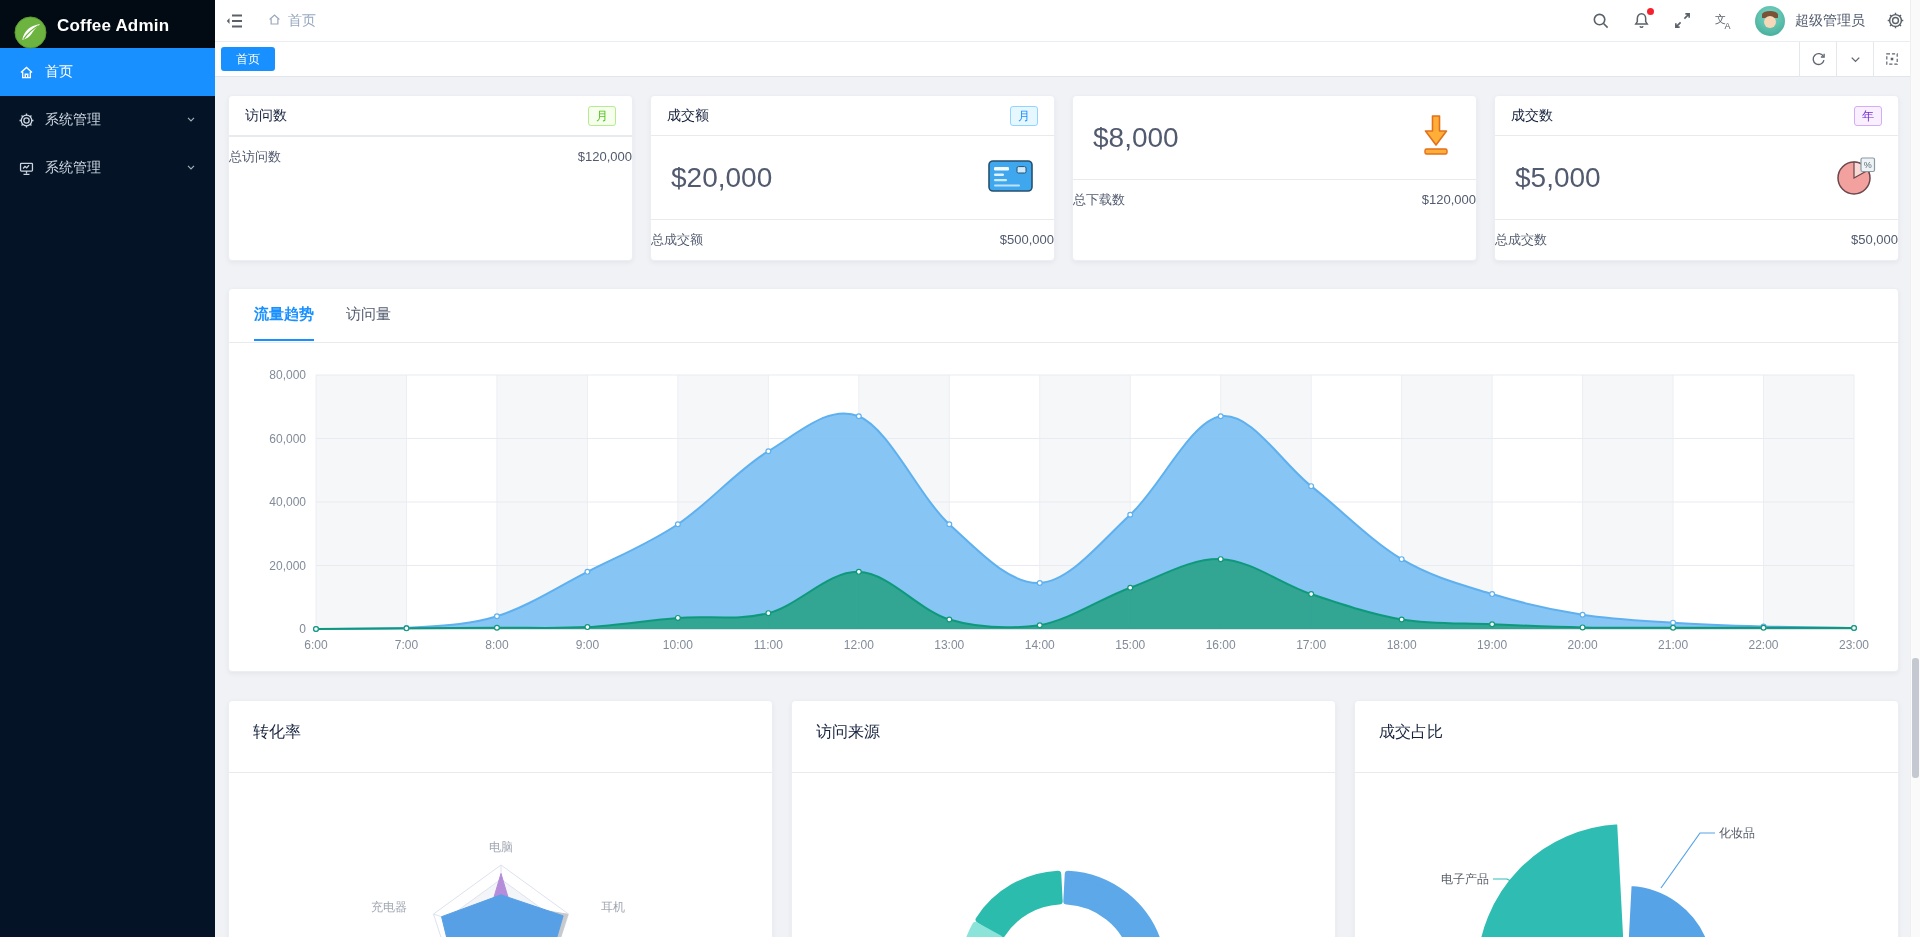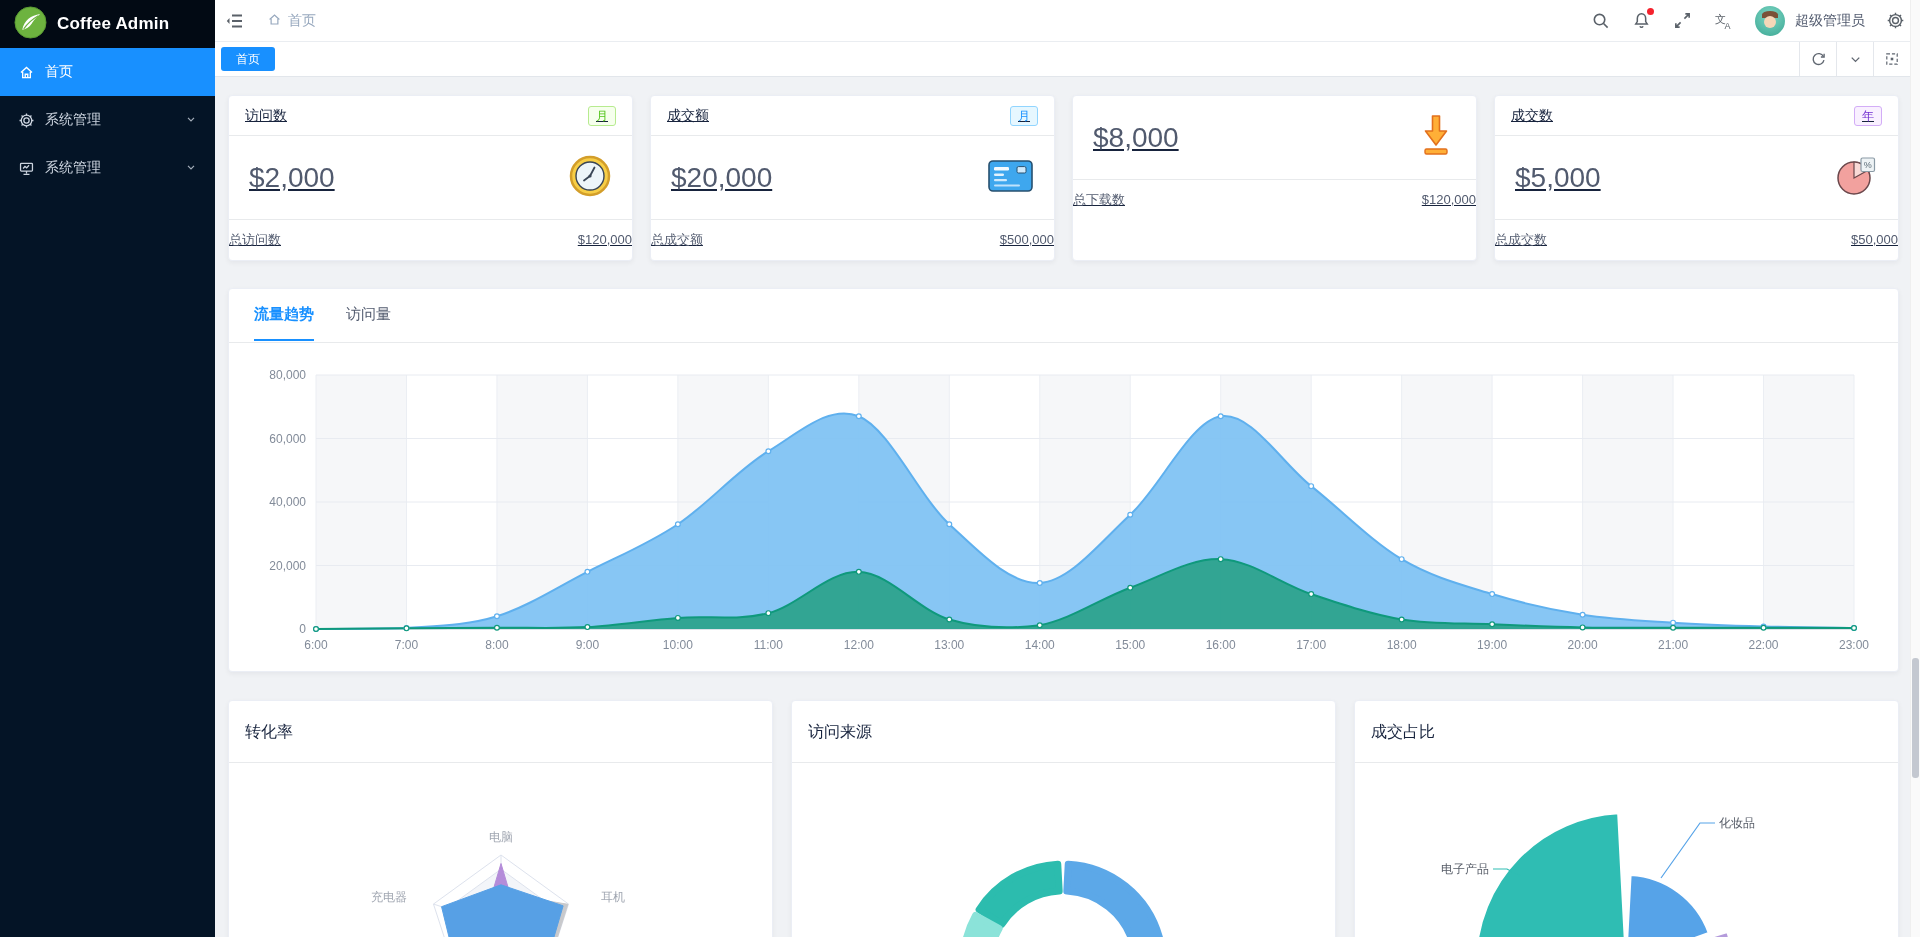--- a/index.html
+++ b/index.html
@@ -4,21 +4,21 @@
 <style>
   * { box-sizing: border-box; }
   html,body { margin:0; padding:0; }
   body {
     width:1920px; height:937px; overflow:hidden; position:relative;
     font-family:"Liberation Sans","DejaVu Sans",sans-serif;
     background:#f0f2f5; color:#17233d;
   }
   
   .sidebar { position:absolute; left:0; top:0; width:215px; height:937px; background:#041426; }
-  .logo-bar { height:48px; background:#020a14; display:flex; align-items:center; padding:0 14px; gap:10px; }
+  .logo-bar { height:48px; background:#020a14; display:flex; padding:16px 14px; gap:10px; }
   .logo-title { color:#fff; font-weight:bold; font-size:17px; letter-spacing:.2px; }
   .menu { margin-top:0; }
   .menu-item { height:48px; display:flex; align-items:center; padding:0 18px; color:#ccd4df; font-size:14px; cursor:pointer; }
   .menu-item.active { background:#1890ff; color:#fff; }
   .mi-icon { width:17px; height:17px; margin-right:10px; flex:none; }
   .mi-icon svg, .ico svg { display:block; }
   .chev { margin-left:auto; opacity:.8; }
   
   .topnav { position:absolute; left:215px; top:0; width:1705px; height:42px; background:#fff;
             border-bottom:1px solid #eaedf1; display:flex; align-items:center; padding:0 14px 0 10px; }
@@ -33,38 +33,38 @@
   
   .tabbar { position:absolute; left:215px; top:42px; width:1705px; height:35px; background:#fff; border-bottom:1px solid #e2e6eb; }
   .page-tab { position:absolute; left:6px; top:5px; height:24px; line-height:24px; padding:0 15px; background:#1890ff; color:#fff;
               font-size:12px; border-radius:3px; cursor:pointer; }
   .tab-ctrls { position:absolute; right:10px; top:0; height:34px; display:flex; }
   .tab-btn { width:37px; height:34px; display:flex; align-items:center; justify-content:center; border-left:1px solid #e4e7ec; color:#5f6670; cursor:pointer; background:#fff; }
   
   .content { position:absolute; left:215px; top:77px; width:1705px; height:860px; overflow:hidden; }
   .card { position:absolute; background:#fff; border:1px solid #ebeef5; border-radius:4px; box-shadow:0 2px 5px rgba(0,21,41,.05); }
   
-  .stat-card { top:18px; width:405px; height:166px;text-decoration:underline; }
+  .stat-card { top:18px; width:405px; height:166px; }
   .stat-head { height:40px; display:flex; align-items:center; justify-content:space-between; padding:0 16px; border-bottom:1px solid #e8eaec; font-size:14px; color:#17233d; }
   .badge { font-size:12px; line-height:18px; padding:0 7px; border-radius:3px; border:1px solid transparent; }
   .badge-green  { color:#52c41a; background:#f6ffed; border-color:#b7eb8f; }
   .badge-blue   { color:#1890ff; background:#e6f7ff; border-color:#91d5ff; }
   .badge-orange { color:#fa8c16; background:#fff7e6; border-color:#ffd591; }
   .badge-purple { color:#722ed1; background:#f9f0ff; border-color:#d3adf7; }
   .stat-body { height:83px; display:flex; align-items:center; justify-content:space-between; padding:0 20px; }
   .stat-value { font-size:28px; color:#515a6e; }
   .stat-foot { height:40px; border-top:1px solid #e8eaec; display:flex; align-items:center; justify-content:space-between; padding:0 0; font-size:13px; color:#515a6e; }
   
   .trend-card { left:13px; top:211px; width:1671px; height:384px; }
   .trend-tabs { height:54px; display:flex; align-items:stretch; gap:32px; padding:0 0 2px 25px; border-bottom:1px solid #e8eaec; }
   .trend-tab { display:flex; align-items:center; font-size:15px; color:#515a6e; cursor:pointer; border-bottom:2px solid transparent; margin-bottom:-1px; }
   .trend-tab.active { color:#1890ff; border-bottom-color:#1890ff; font-weight:bold; }
   
   .bottom-card { top:623px; width:545px; height:300px; }
-  .bc-head { height:62px; line-height:62px; padding:0 16px; font-size:16px; color:#17233d; border-bottom:1px solid #e8eaec; }
+  .bc-head { height:72px; line-height:62px; padding:0 24px; font-size:16px; color:#17233d; border-bottom:1px solid #e8eaec; }
   
   .scroll-track { position:absolute; right:0; top:0; width:10px; height:937px; background:#fafafa; border-left:1px solid #efefef; }
   .scroll-thumb { position:absolute; left:1px; top:658px; width:7px; height:120px; background:#c4c8d0; border-radius:3px; cursor:pointer; }
   svg text { font-family:"Liberation Sans","DejaVu Sans",sans-serif; }
 </style>
 </head>
 <body>
 
 <aside class="sidebar">
   <div class="logo-bar">
@@ -199,31 +199,20 @@
     </span>
   </div>
 </div>
 
 <main class="content">
 
   <section class="card stat-card" style="left:13px">
     <div class="stat-head">
       <span>访问数</span>
       <span class="badge badge-green">月</span>
-    </div>
-    <div class="stat-body">
-      <span class="stat-value">$2,000</span>
-      <span>
-        <svg width="44" height="44" viewBox="0 0 44 44">
-          <circle cx="22" cy="22" r="19" fill="#F7CE46" stroke="#D39E2A" stroke-width="2.5"></circle>
-          <circle cx="22" cy="22" r="14" fill="#EDF5F9" stroke="#3A4656" stroke-width="1.4"></circle>
-          <path d="M22 22 L26.5 13.5 M22 22 L16 26.5" stroke="#3A4656" stroke-width="1.8" stroke-linecap="round"></path>
-          <circle cx="22" cy="22" r="1.6" fill="#3A4656"></circle>
-        </svg>
-      </span>
     </div>
     <div class="stat-foot">
       <span>总访问数</span>
       <span>$120,000</span>
     </div>
   </section>
 
   <section class="card stat-card" style="left:435px">
     <div class="stat-head">
       <span>成交额</span>

